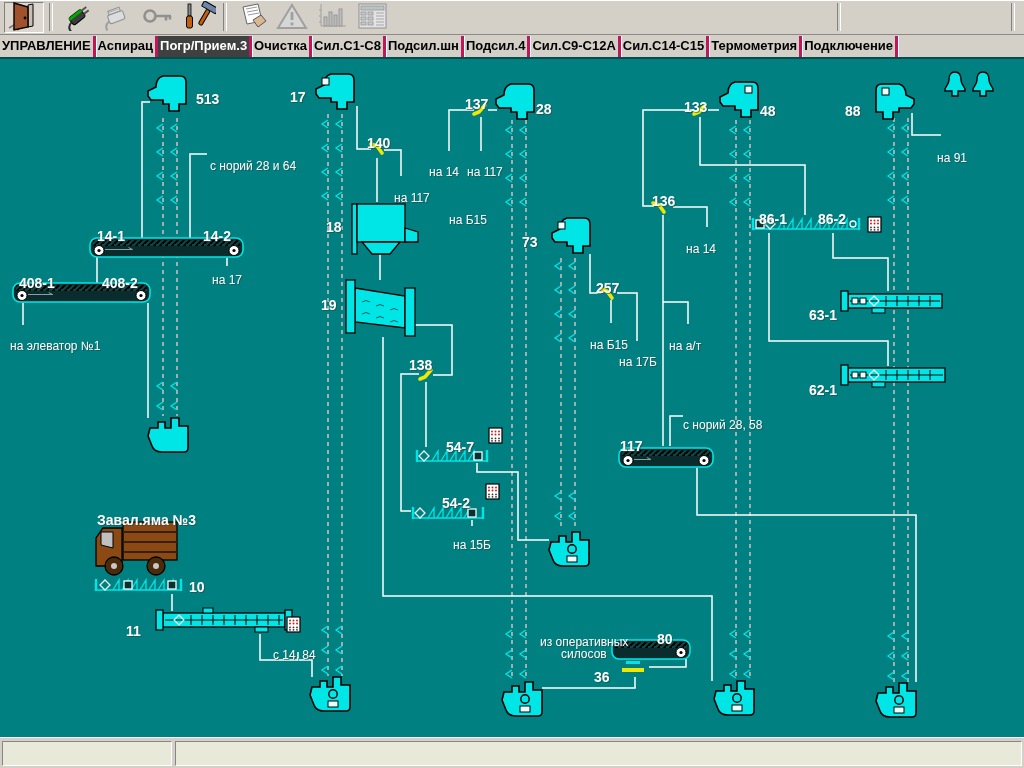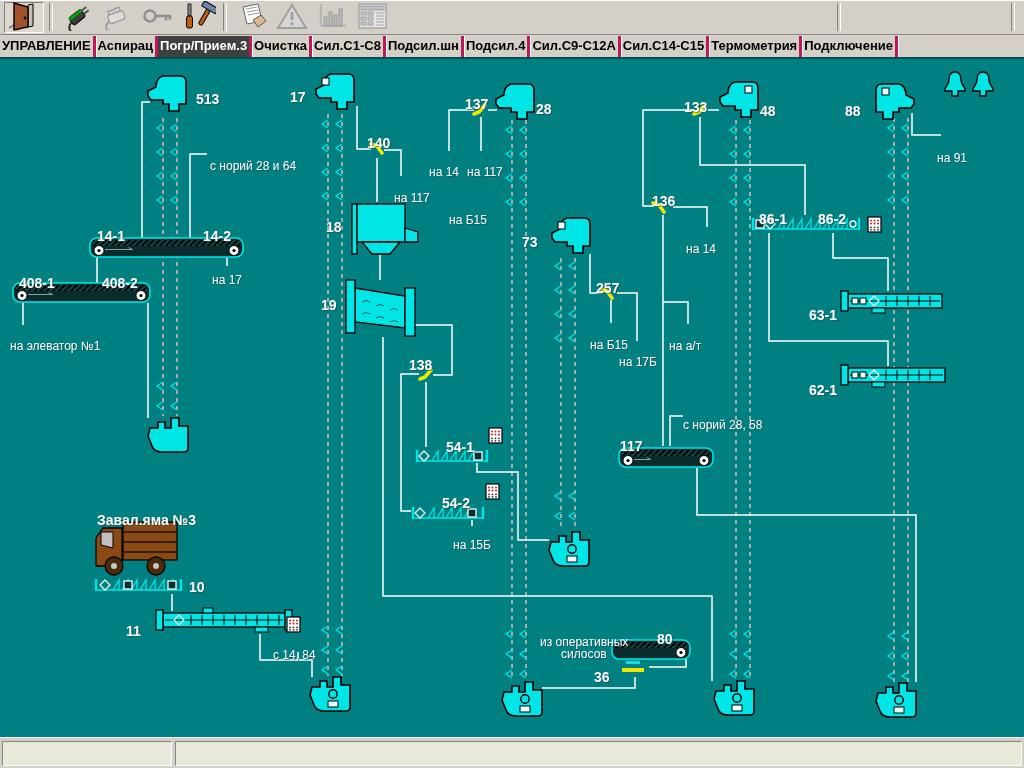--- a/index.html
+++ b/index.html
@@ -560,21 +560,21 @@
     <div class="lbl id" style="left:19px;top:263px">408-1</div>
     <div class="lbl id" style="left:102px;top:263px">408-2</div>
     <div class="lbl id" style="left:97px;top:500px">Завал.яма №3</div>
     <div class="lbl id" style="left:189px;top:567px">10</div>
     <div class="lbl id" style="left:126px;top:611px">11</div>
     <div class="lbl id" style="left:290px;top:77px">17</div>
     <div class="lbl id" style="left:367px;top:123px">140</div>
     <div class="lbl id" style="left:326px;top:207px">18</div>
     <div class="lbl id" style="left:321px;top:285px">19</div>
     <div class="lbl id" style="left:409px;top:345px">138</div>
-    <div class="lbl id" style="left:446px;top:427px">54-1</div>
+    <div class="lbl id" style="left:446px;top:427px">54-7</div>
     <div class="lbl id" style="left:442px;top:483px">54-2</div>
     <div class="lbl id" style="left:465px;top:84px">137</div>
     <div class="lbl id" style="left:536px;top:89px">28</div>
     <div class="lbl id" style="left:522px;top:222px">73</div>
     <div class="lbl id" style="left:596px;top:268px">257</div>
     <div class="lbl id" style="left:684px;top:87px">133</div>
     <div class="lbl id" style="left:760px;top:91px">48</div>
     <div class="lbl id" style="left:652px;top:181px">136</div>
     <div class="lbl id" style="left:759px;top:199px">86-1</div>
     <div class="lbl id" style="left:818px;top:199px">86-2</div>

